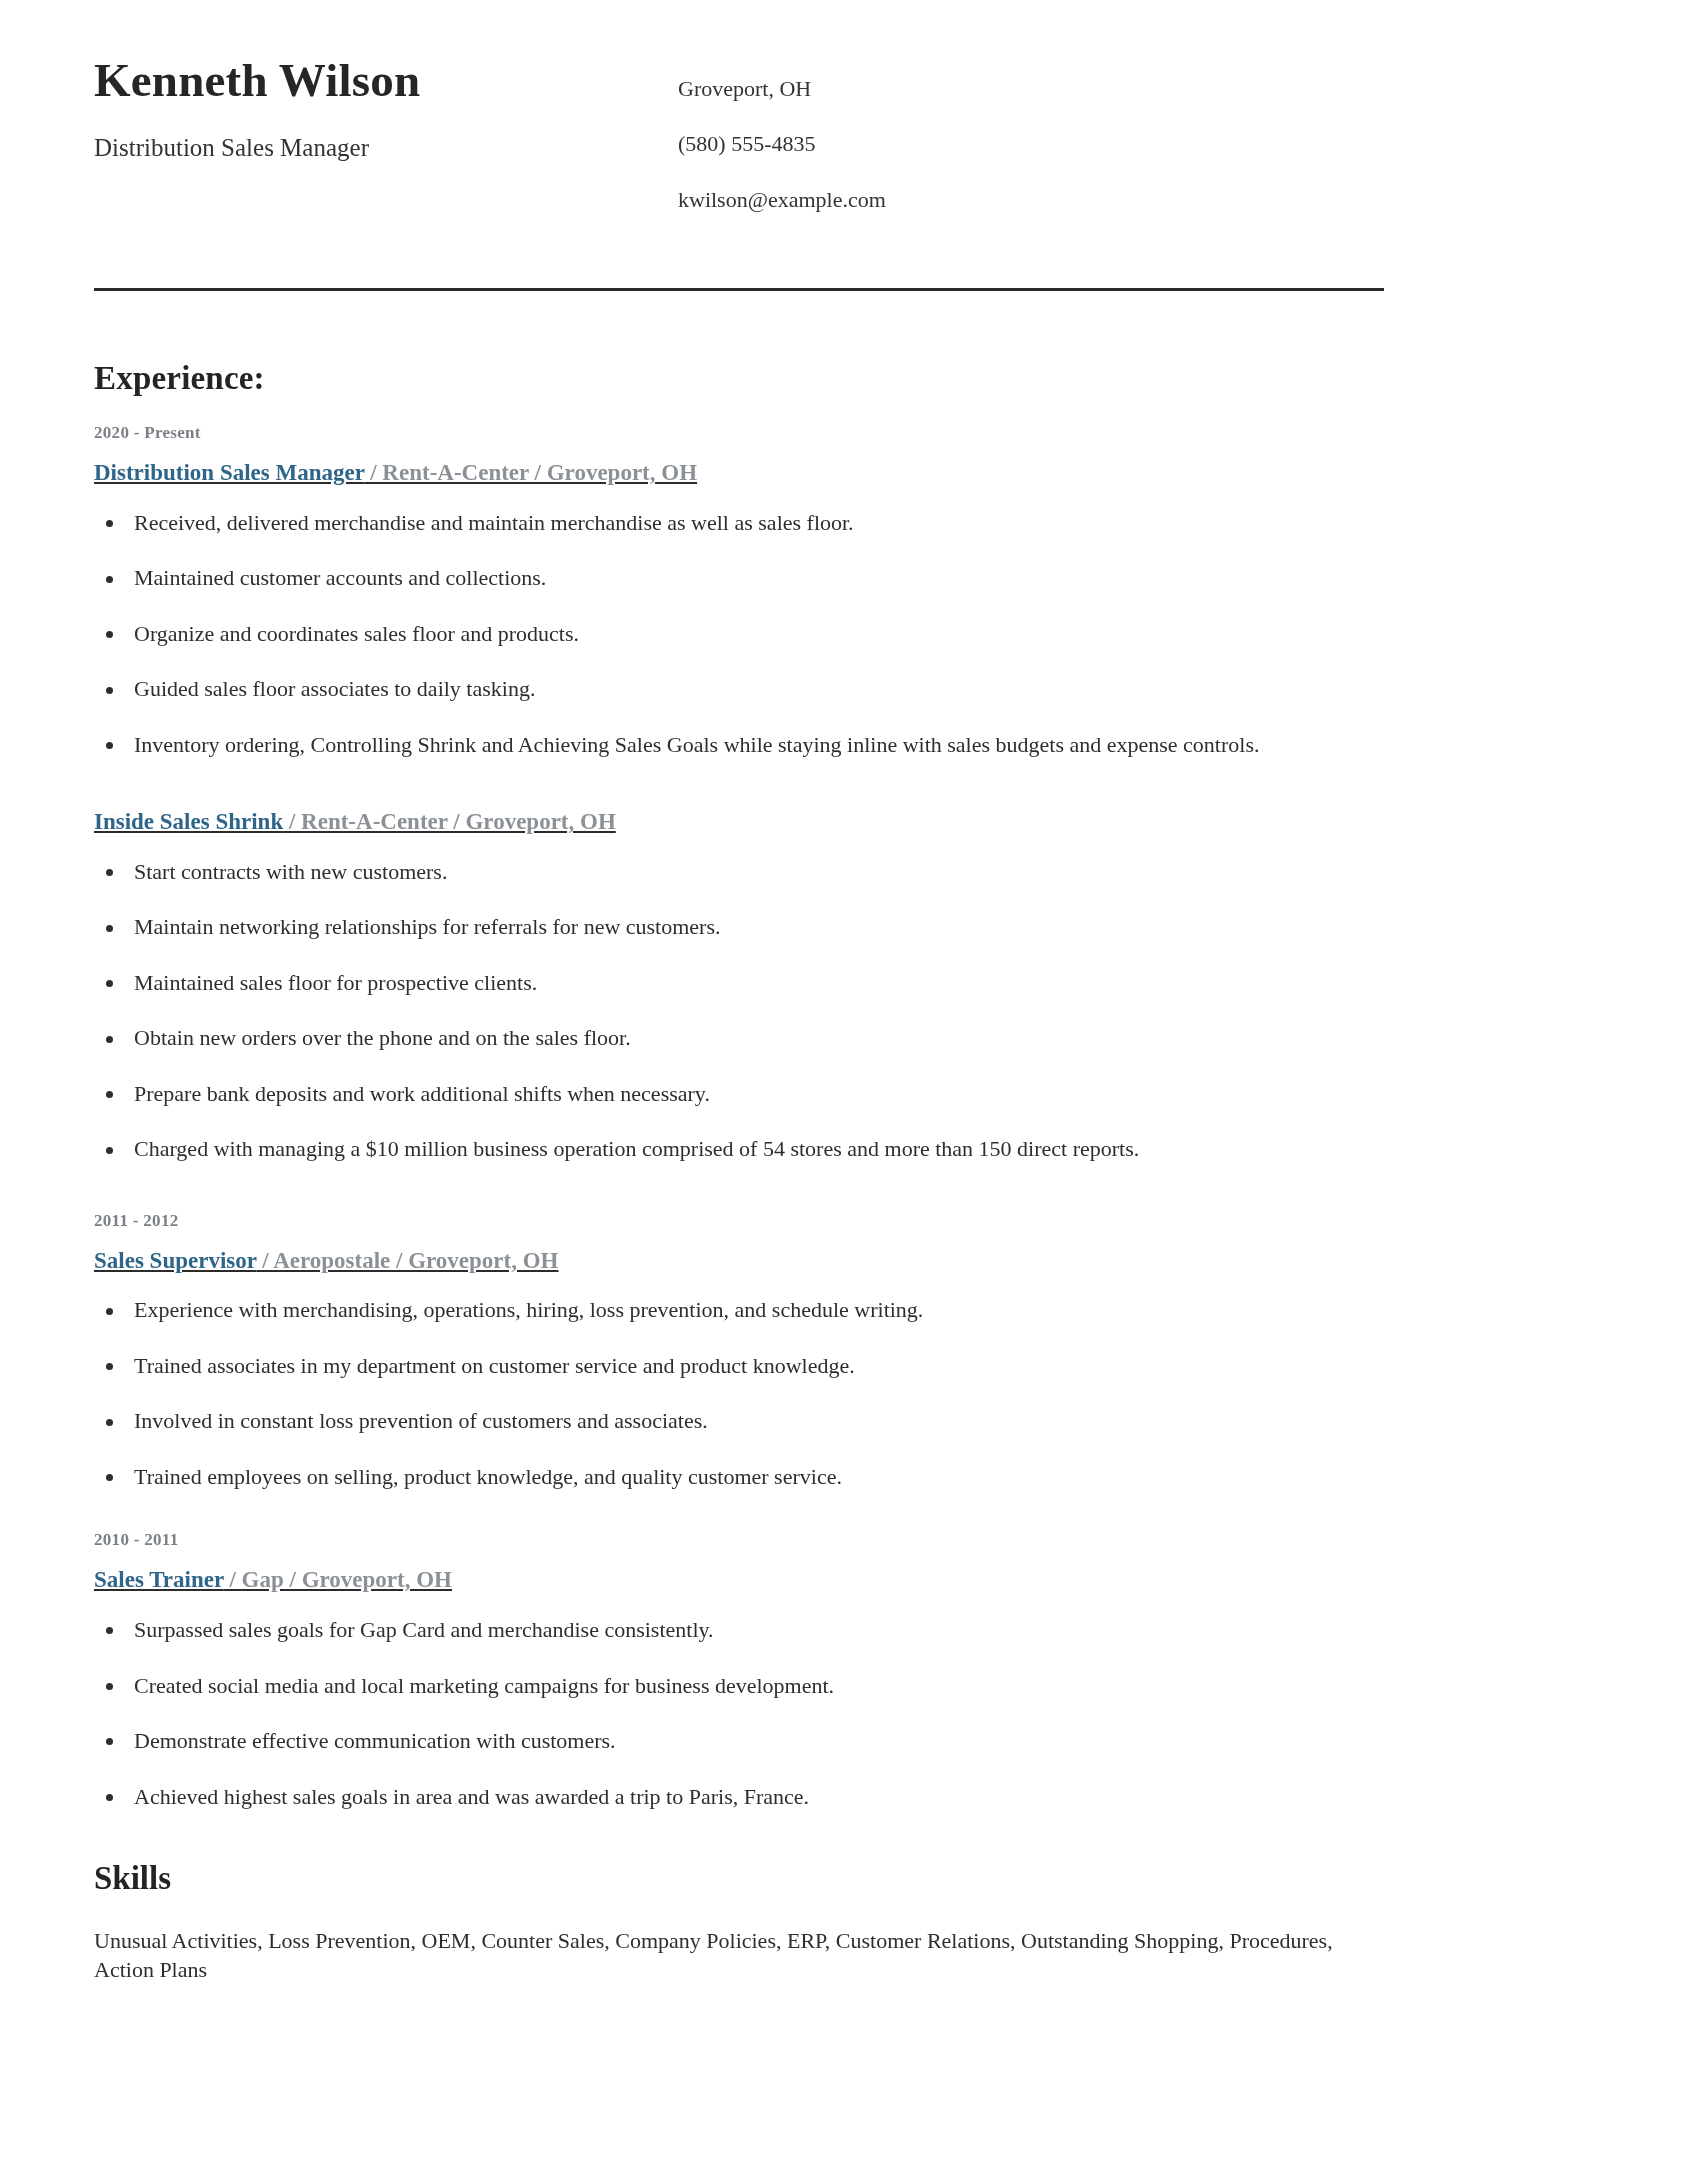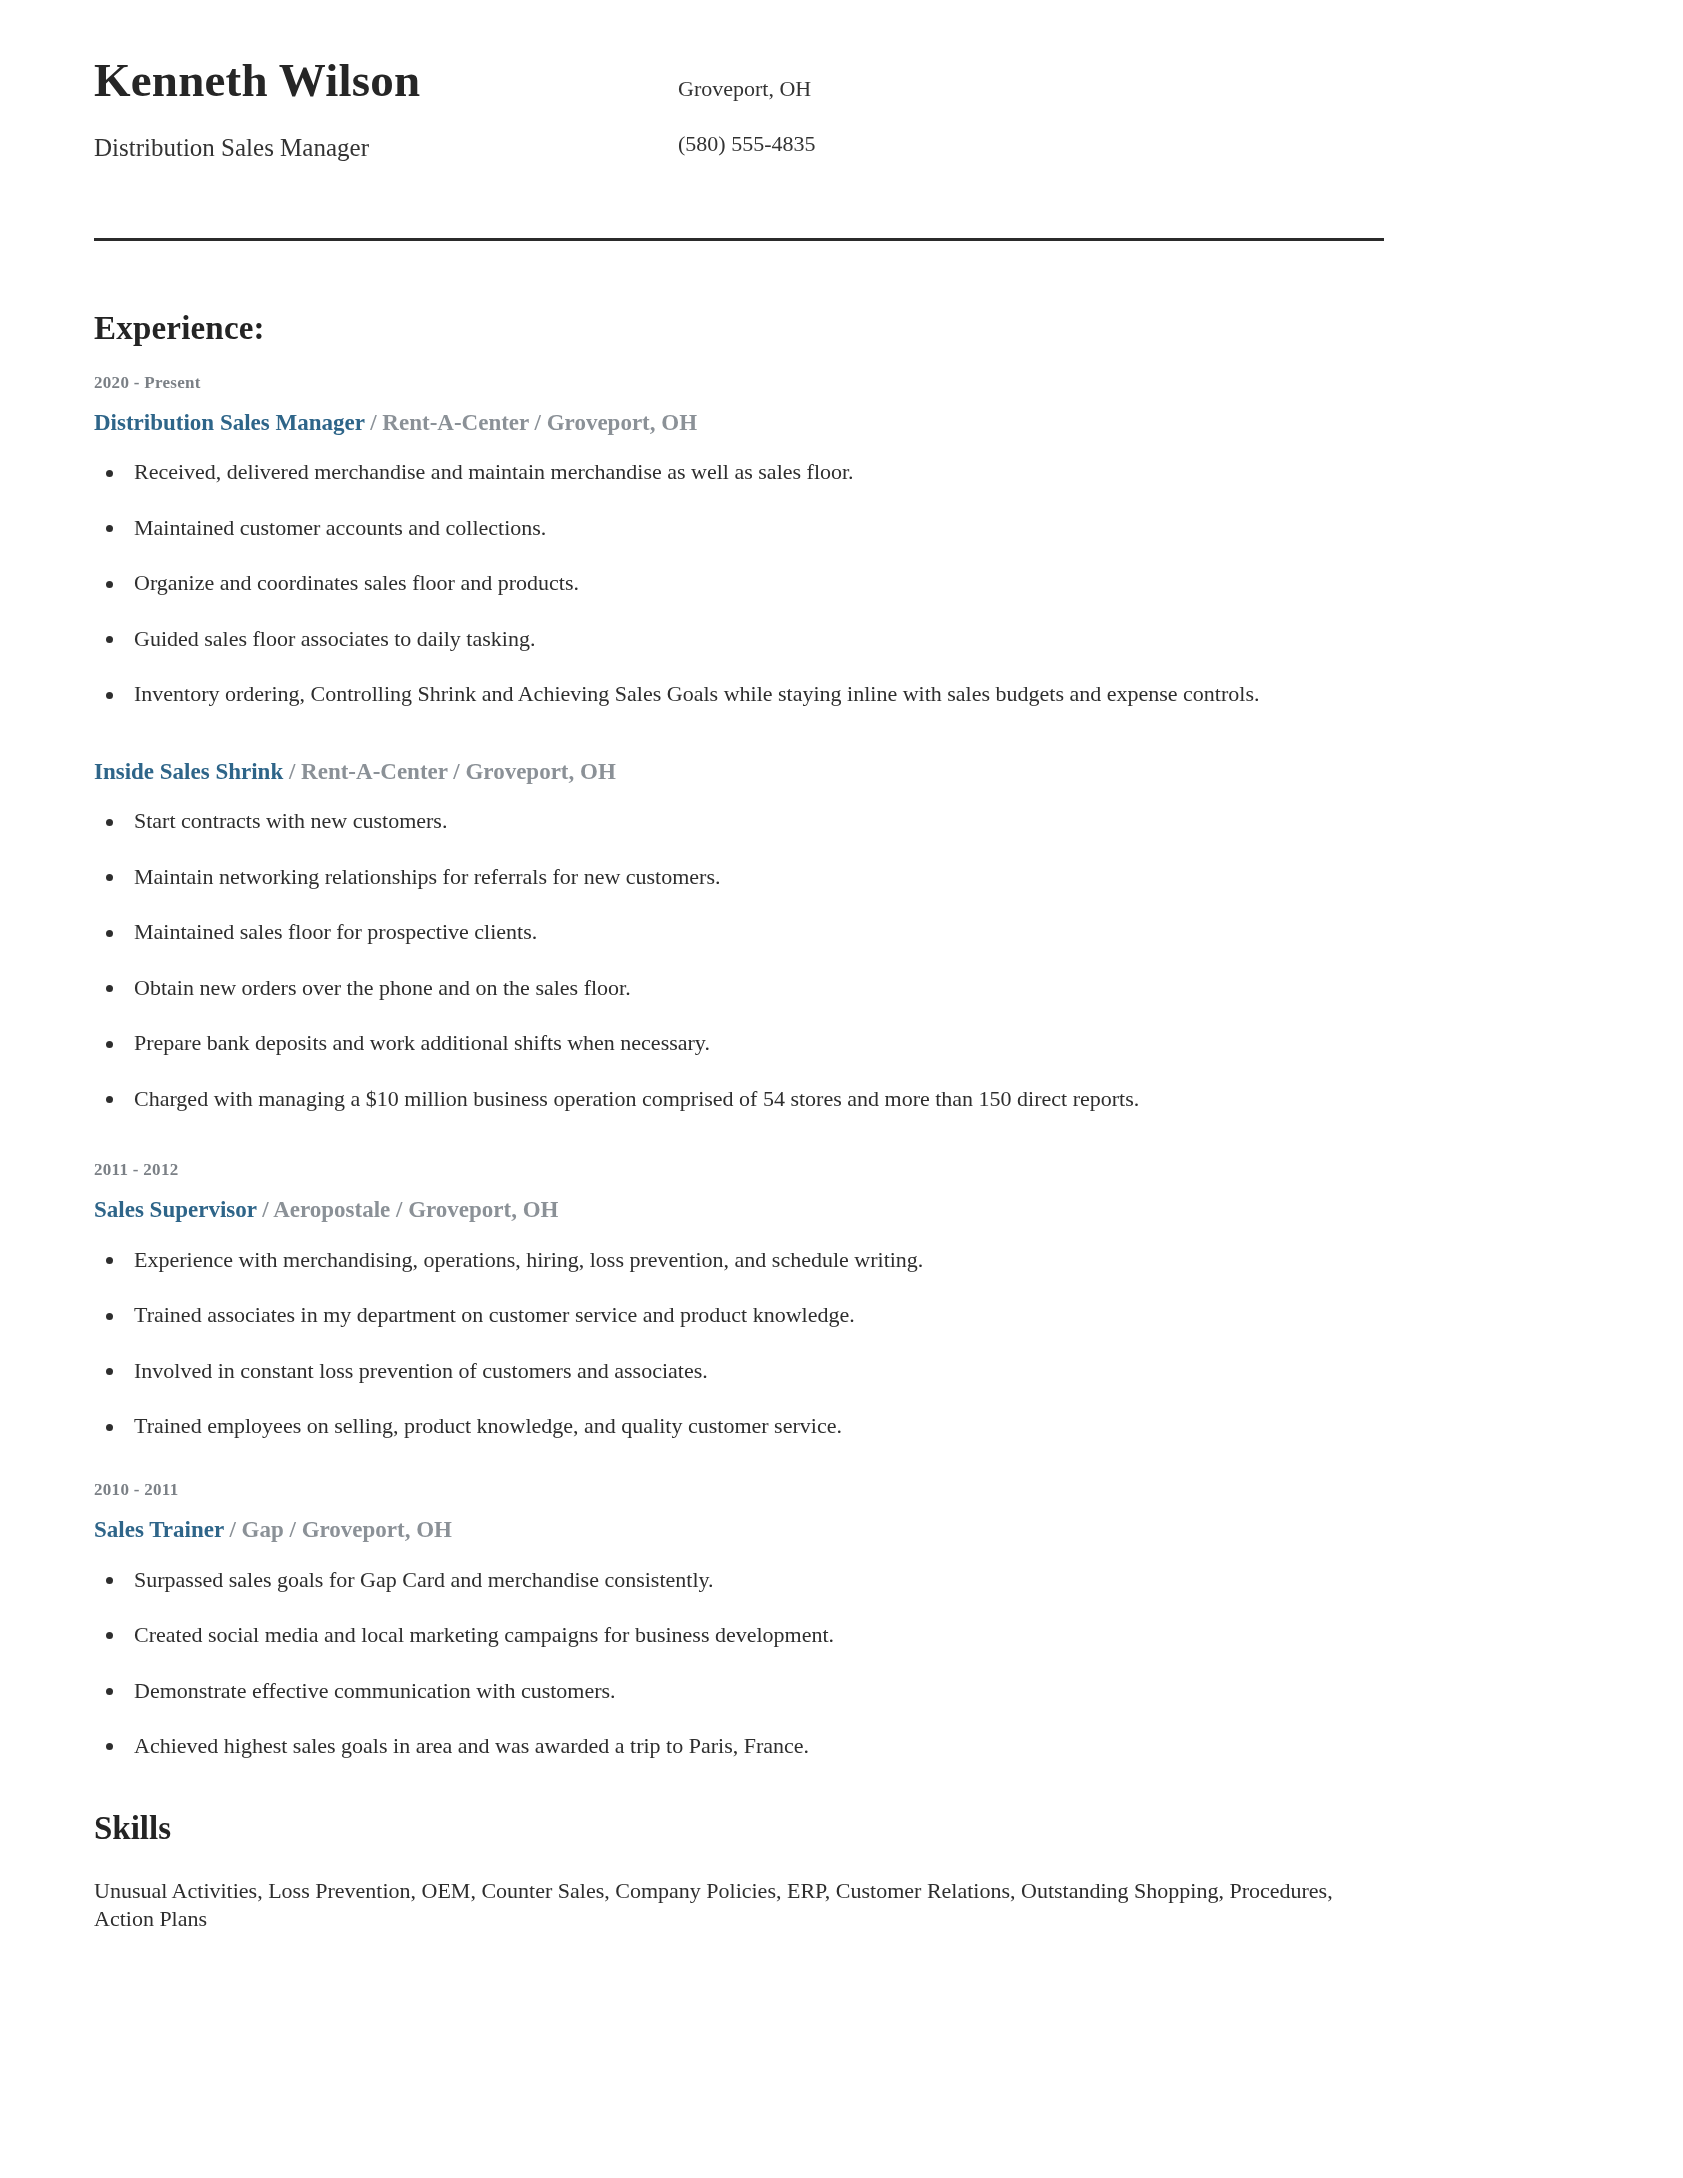--- a/index.html
+++ b/index.html
@@ -89,20 +89,21 @@
     font-weight: bold;
     color: #7b8086;
     letter-spacing: 0.3px;
     margin-bottom: 16px;
   }
   .job-headline {
     font-size: 23px;
     font-weight: bold;
     line-height: 1.2;
     margin-bottom: 4px;
+    text-decoration: underline;
   }
   .job-role {
     color: #2e6589;
     font-weight: bold;
   }
   .job-meta {
     color: #8b9197;
     font-weight: bold;
   }
 
@@ -154,20 +155,21 @@
 <div class="page">
 
   <div class="header">
     <div class="header-left">
       <h1 class="full-name">Kenneth Wilson</h1>
       <div class="job-title-sub">Distribution Sales Manager</div>
     </div>
     <div class="header-right">
       <div class="contact-line">Groveport, OH</div>
       <div class="contact-line">(580) 555-4835</div>
+      <div class="contact-line">kwilson@example.com</div>
     </div>
   </div>
 
   <hr class="divider">
 
   <div class="section">
     <h2 class="section-heading">Experience:</h2>
 
     <div class="job">
       <div class="job-dates">2020 - Present</div>

